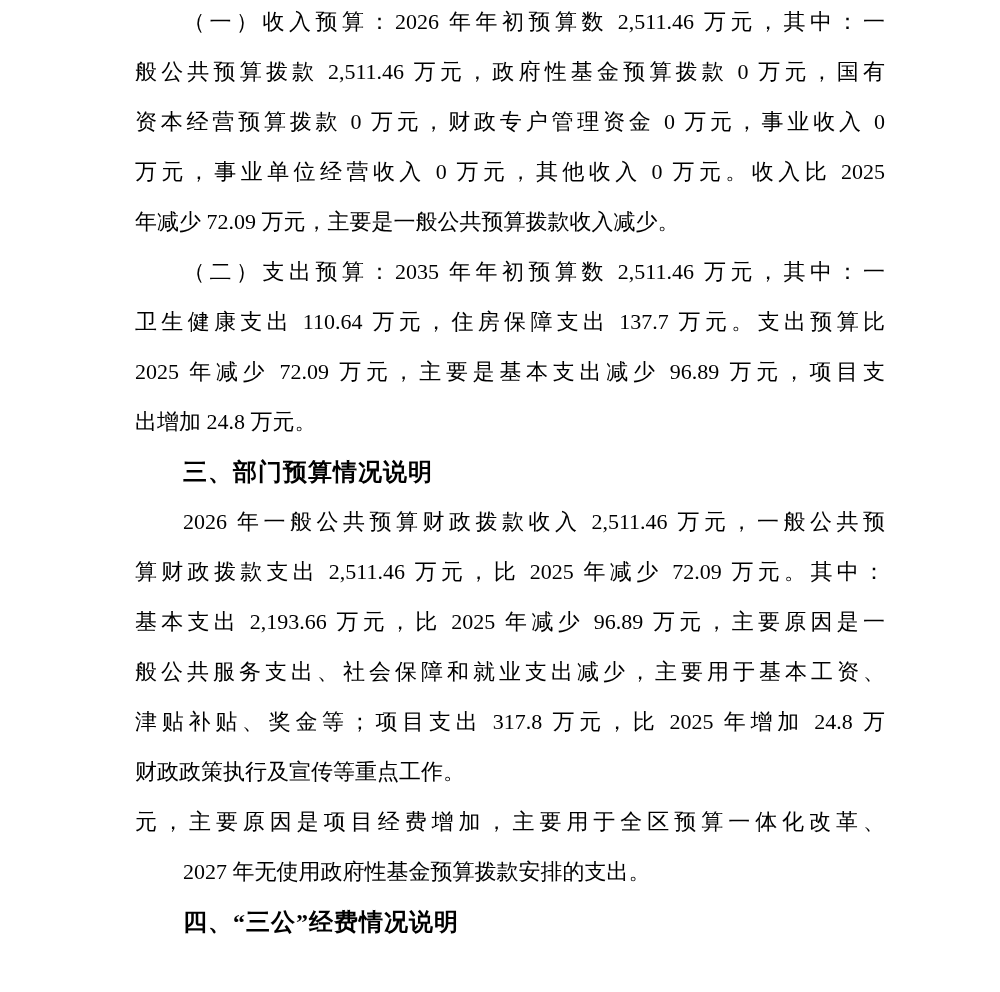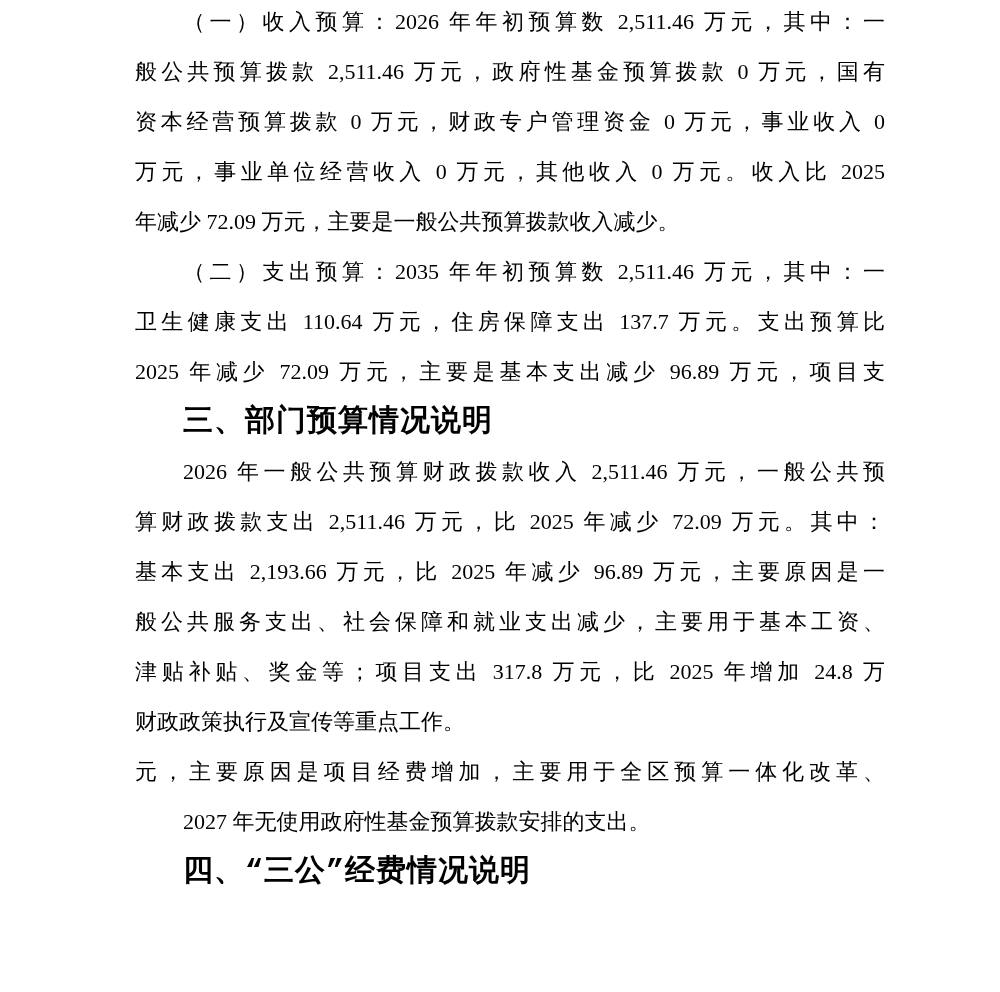--- a/index.html
+++ b/index.html
@@ -29,39 +29,40 @@
     text-align-last: left;
     overflow: hidden;
   }
   .line.justify {
     text-align-last: justify;
   }
   .line.indent {
     padding-left: 48px;
   }
   .line.heading {
-    font-family: Liberation Mono, monospace;
+    font-family: Liberation Serif, serif;
     font-weight: bold;
-    font-size: 30px;
+    font-size: 24px;
     letter-spacing: 1px;
     text-align-last: left;
   }
 </style>
 </head>
 <body>
 
 <div class="doc">
     <div class="line body indent justify">（一）收入预算：2026 年年初预算数 2,511.46 万元，其中：一</div>
     <div class="line body justify">般公共预算拨款 2,511.46 万元，政府性基金预算拨款 0 万元，国有</div>
     <div class="line body justify">资本经营预算拨款 0 万元，财政专户管理资金 0 万元，事业收入 0</div>
     <div class="line body justify">万元，事业单位经营收入 0 万元，其他收入 0 万元。收入比 2025</div>
     <div class="line body">年减少 72.09 万元，主要是一般公共预算拨款收入减少。</div>
     <div class="line body indent justify">（二）支出预算：2035 年年初预算数 2,511.46 万元，其中：一</div>
     <div class="line body justify">卫生健康支出 110.64 万元，住房保障支出 137.7 万元。支出预算比</div>
     <div class="line body justify">2025 年减少 72.09 万元，主要是基本支出减少 96.89 万元，项目支</div>
+    <div class="line body">出增加 24.8 万元。</div>
     <div class="line heading indent">三、部门预算情况说明</div>
     <div class="line body indent justify">2026 年一般公共预算财政拨款收入 2,511.46 万元，一般公共预</div>
     <div class="line body justify">算财政拨款支出 2,511.46 万元，比 2025 年减少 72.09 万元。其中：</div>
     <div class="line body justify">基本支出 2,193.66 万元，比 2025 年减少 96.89 万元，主要原因是一</div>
     <div class="line body justify">般公共服务支出、社会保障和就业支出减少，主要用于基本工资、</div>
     <div class="line body justify">津贴补贴、奖金等；项目支出 317.8 万元，比 2025 年增加 24.8 万</div>
     <div class="line body">财政政策执行及宣传等重点工作。</div>
     <div class="line body justify">元，主要原因是项目经费增加，主要用于全区预算一体化改革、</div>
     <div class="line body indent">2027 年无使用政府性基金预算拨款安排的支出。</div>
     <div class="line heading indent">四、“三公”经费情况说明</div>

